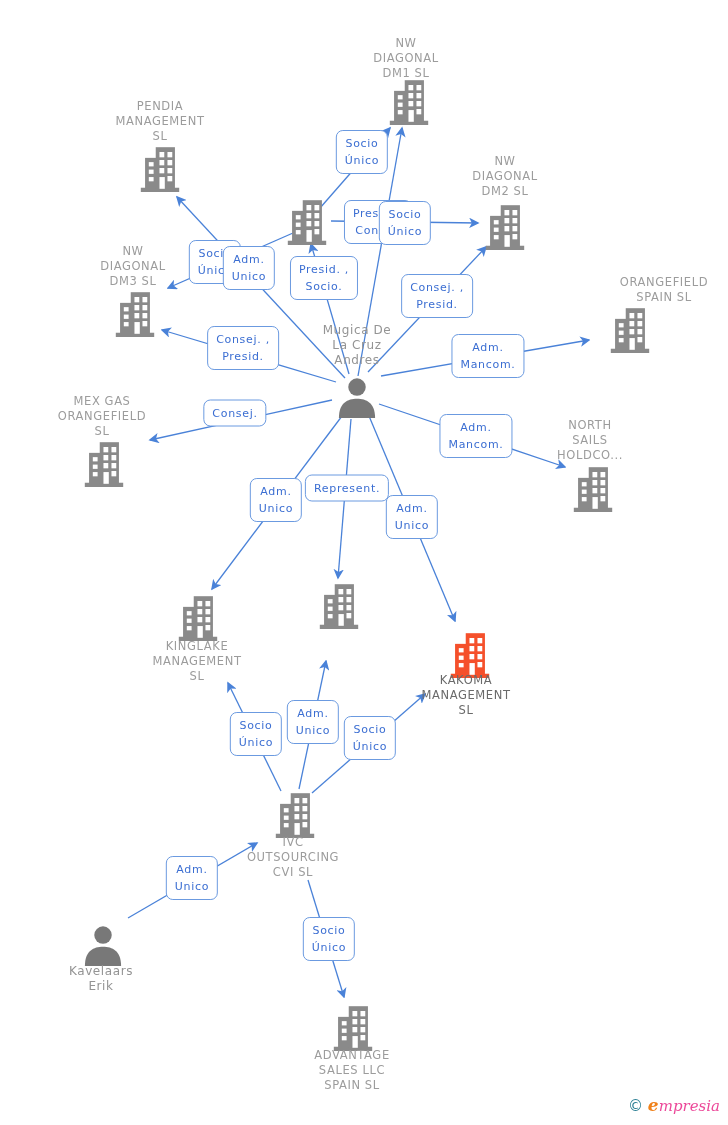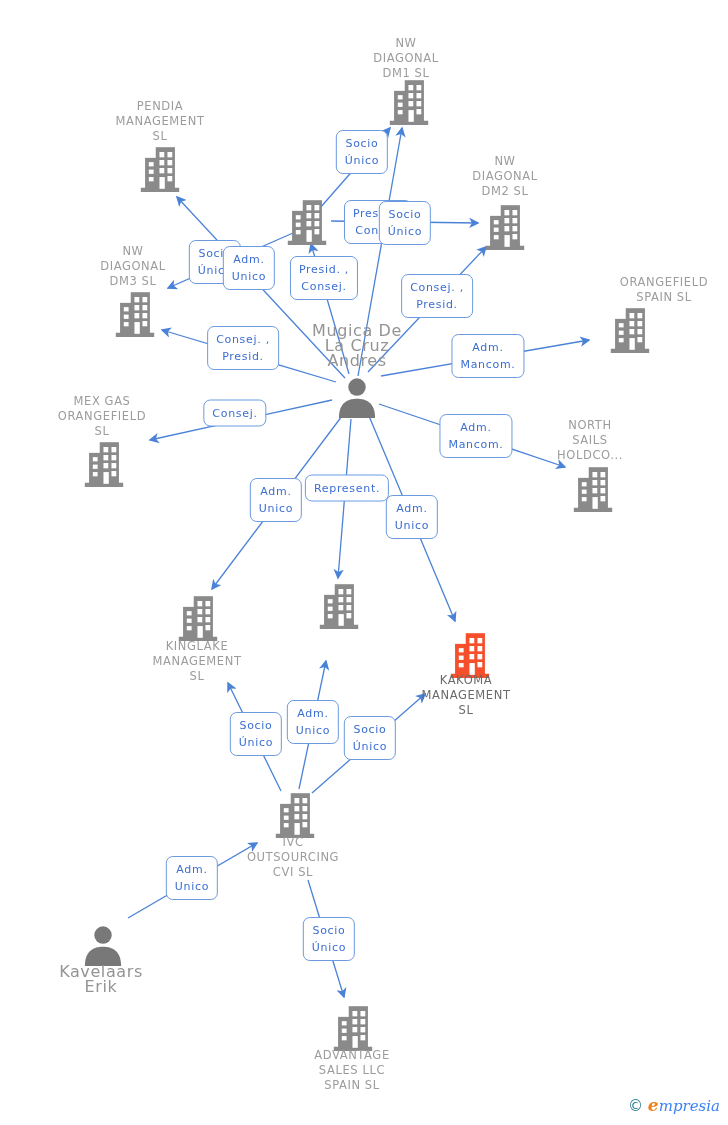--- a/index.html
+++ b/index.html
@@ -10,35 +10,35 @@
   #edges{position:absolute;left:0;top:0;width:728px;height:1125px;}
   .icon{position:absolute;transform:translate(-50%,-50%);line-height:0;}
   .company-icon{color:#8a8a8a;}
   .company-icon.highlight{color:#f5502b;}
   .person-icon{color:#787878;}
   .nlabel{
     position:absolute;transform:translate(-50%,-50%);
     width:140px;text-align:center;white-space:pre-line;
     color:#9c9c9c;font-size:11.5px;line-height:15px;letter-spacing:0.6px;
   }
-  .nlabel.person{color:#949494;font-size:16px;}
+  .nlabel.person{color:#949494;font-size:12px;}
   .nlabel.highlight{color:#6a6a6a;font-weight:normal;}
   .ebox{
     position:absolute;transform:translate(-50%,-50%);
     background:#ffffff;border:1.5px solid #6b9ae0;border-radius:7px;
     color:#3b6ed2;font-size:11px;line-height:17px;letter-spacing:0.7px;
     padding:4px 8px;text-align:center;white-space:pre-line;
   }
   #footer{
     position:absolute;right:8px;top:1096px;font-size:15px;line-height:18px;
     font-family:"DejaVu Serif","Liberation Serif",serif;font-style:italic;
   }
   #footer .copy{color:#2b7f94;font-style:normal;font-family:"DejaVu Sans",sans-serif;}
   #footer .brand-e{color:#f08119;font-weight:bold;font-size:17px;}
-  #footer .brand-rest{color:#3b82f6;}
+  #footer .brand-rest{color:#ec4899;}
 </style>
 </head>
 <body>
 
 <div id="canvas">
 
   <svg width="0" height="0" style="position:absolute" aria-hidden="true">
     <defs>
       <g id="bldg">
         <rect x="0" y="41" width="36" height="4" fill="currentColor"></rect>
@@ -189,21 +189,21 @@
 SALES LLC
 SPAIN SL</div>
 
   <div class="ebox" style="left:362px;top:152px">Socio
 Único</div>
   <div class="ebox" style="left:215px;top:262px">Socio
 Único</div>
   <div class="ebox" style="left:249px;top:268px">Adm.
 Unico</div>
   <div class="ebox" style="left:324px;top:278px">Presid. ,
-Consej.</div>
+Socio.</div>
   <div class="ebox" style="left:378px;top:222px">Presid. ,
 Consej.</div>
   <div class="ebox" style="left:405px;top:223px">Socio
 Único</div>
   <div class="ebox" style="left:437px;top:296px">Consej. ,
 Presid.</div>
   <div class="ebox" style="left:243px;top:348px">Consej. ,
 Presid.</div>
   <div class="ebox" style="left:488px;top:356px">Adm.
 Mancom.</div>

